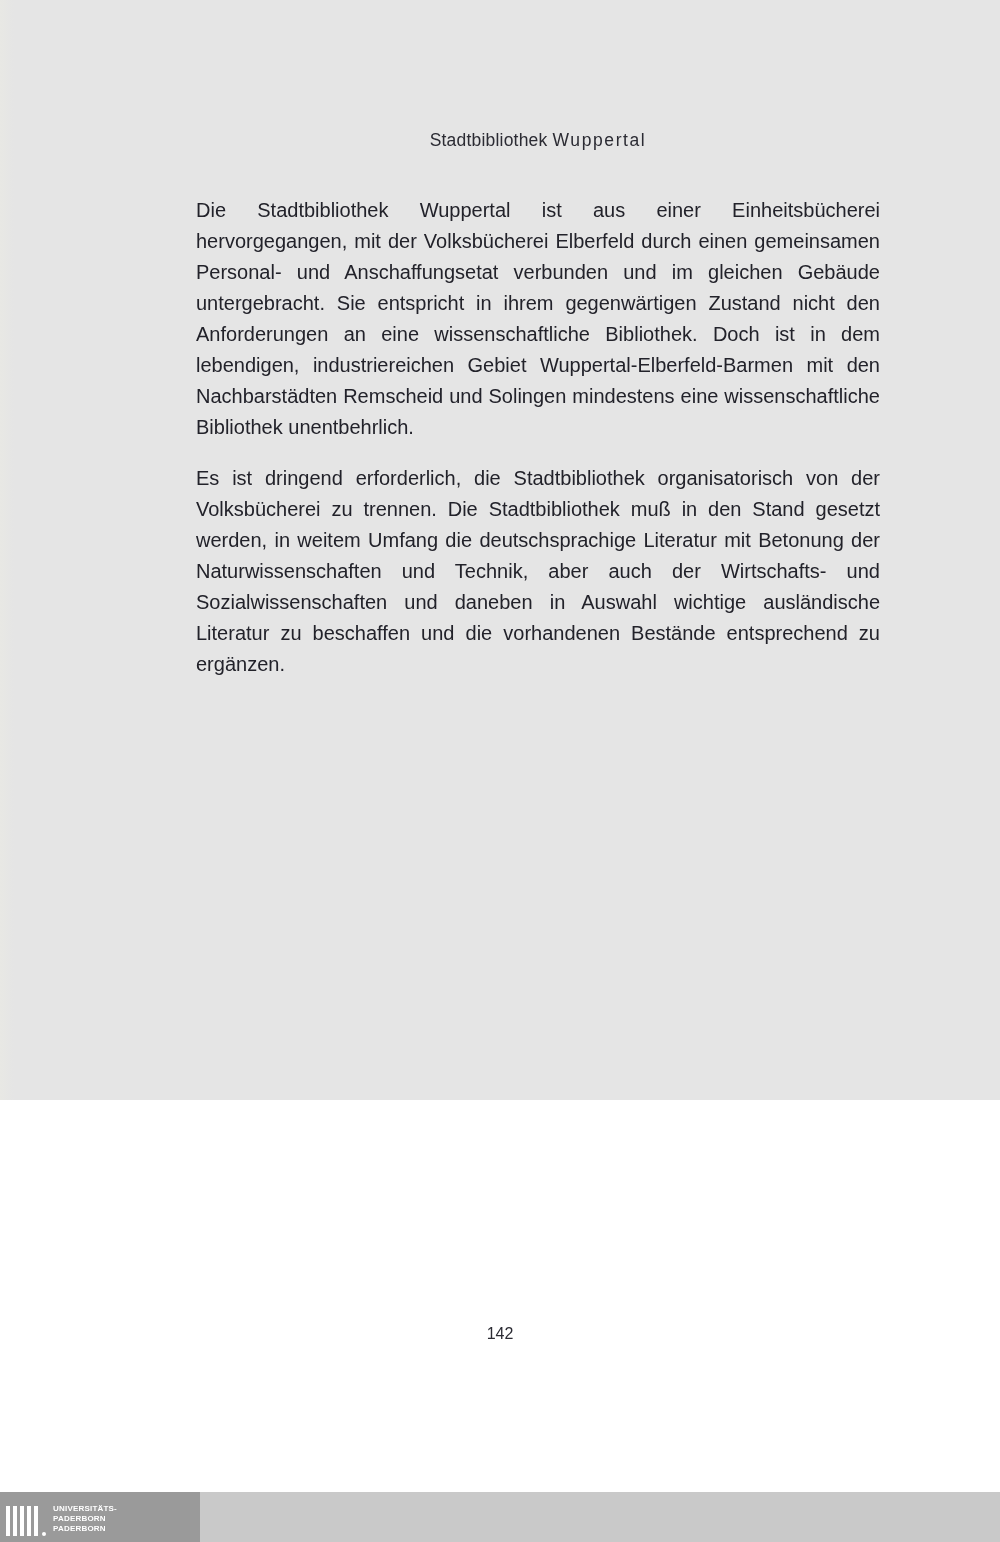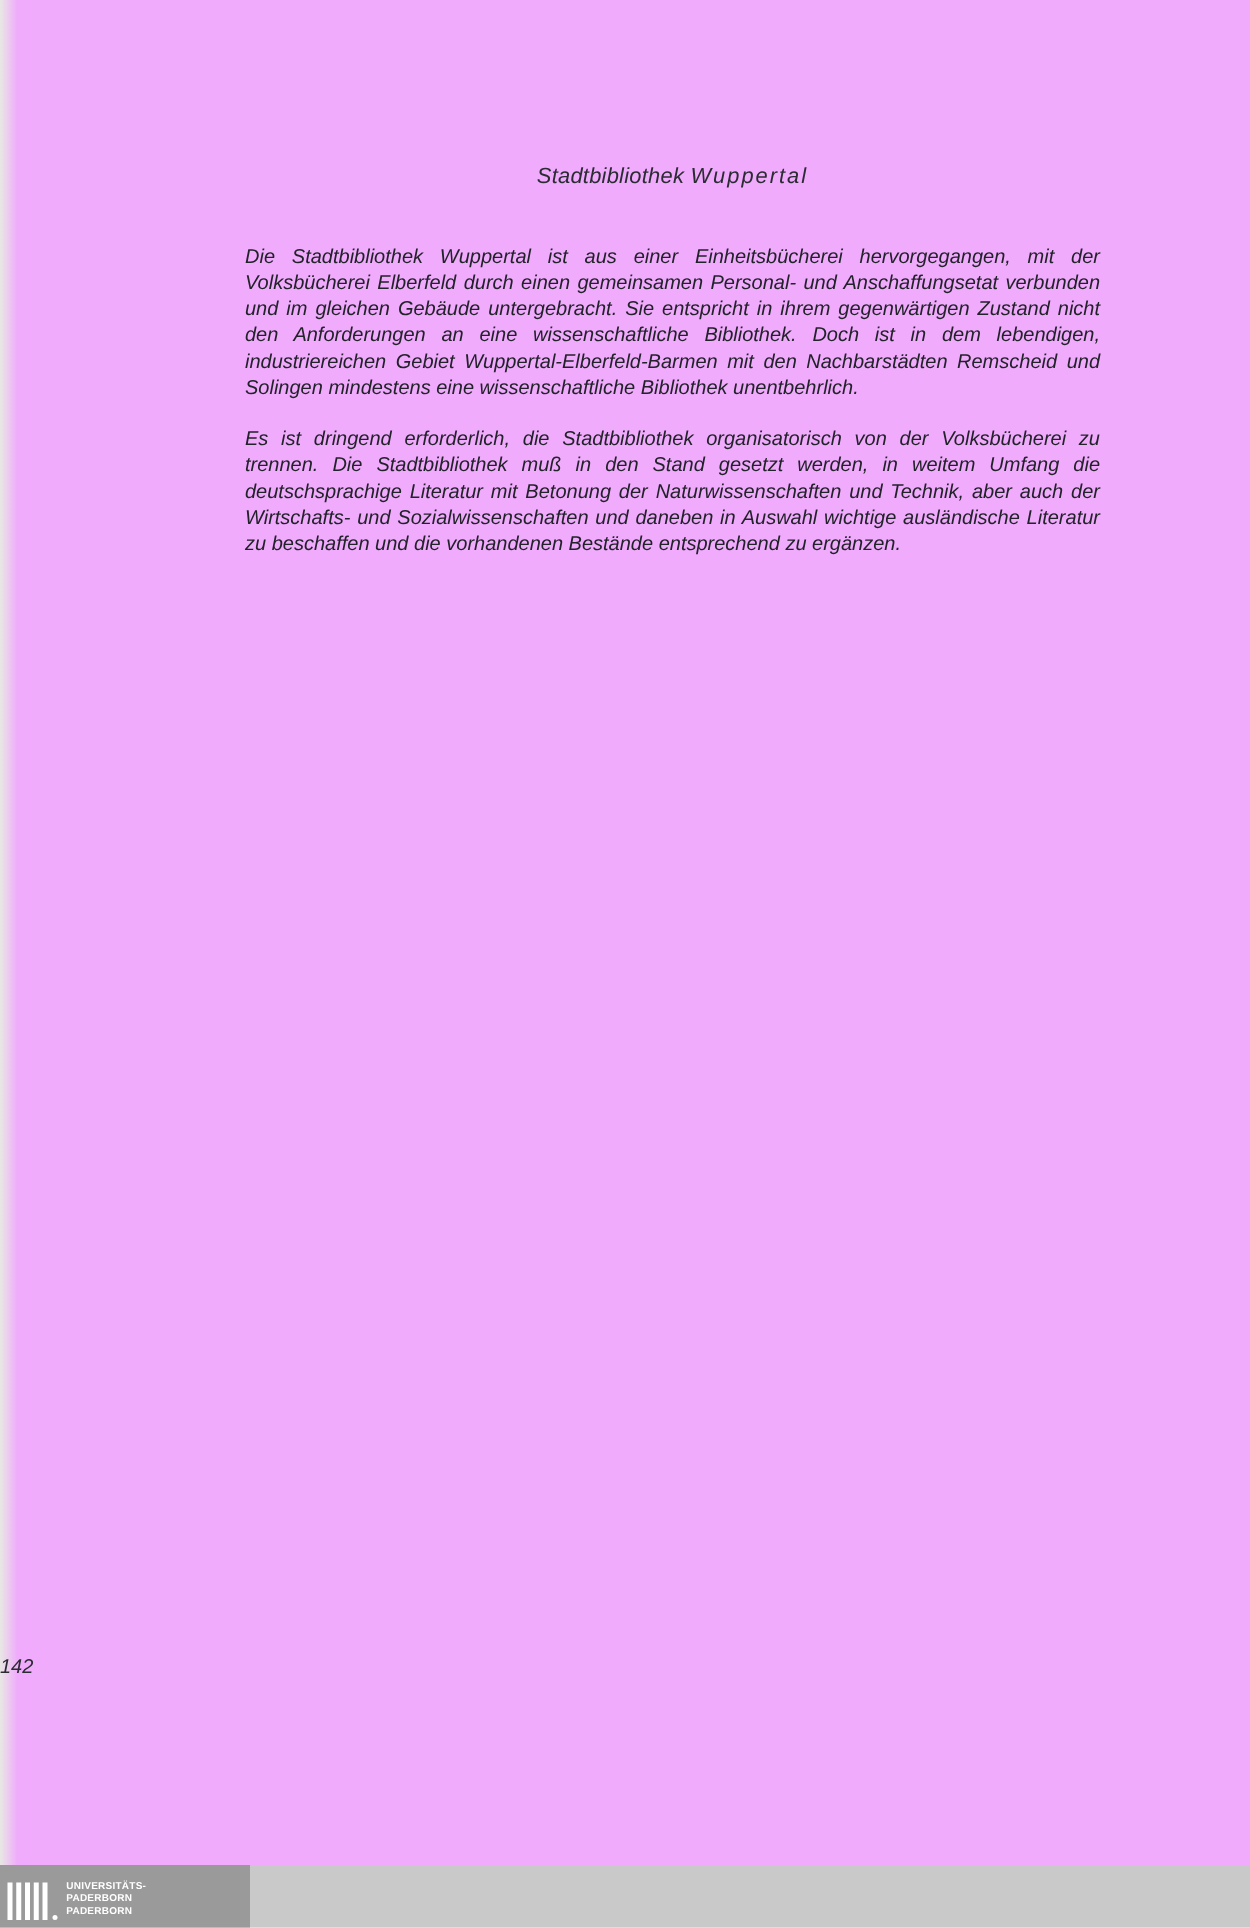--- a/index.html
+++ b/index.html
@@ -14,23 +14,22 @@
     position: relative;
     overflow: hidden;
   }
 
   
   .page {
     position: absolute;
     left: 0;
     top: 0;
     width: 1000px;
-    height: 1492px;
-    background: #f0abfc;
-    font-style: italic;
+    height: 1100px;
+    background: #e5e5e5;
   }
 
   
   .page::before {
     content: "";
     position: absolute;
     left: 0; top: 0;
     width: 14px; height: 100%;
     background: linear-gradient(to right, #e8e8e4, rgba(251,251,249,0));
     pointer-events: none;
@@ -57,36 +56,37 @@
     text-align: center;
     letter-spacing: 0.2px;
     margin: 0 0 44px 0;
     font-weight: normal;
   }
   .doc-title .spaced {
     letter-spacing: 1.6px;
   }
 
   .para {
-    font-size: 16px;
-    line-height: 21px;
+    font-size: 20px;
+    line-height: 31px;
     color: #22222a;
     text-align: justify;
     text-justify: inter-word;
     margin: 0 0 20px 0;
     -webkit-hyphens: none;
     hyphens: none;
   }
   .para:last-child { margin-bottom: 12px; }
 
   .page-number {
     position: absolute;
     left: 0;
     top: 1325px;
     width: 1000px;
+    text-align: center;
     font-size: 16px;
     color: #2b2b33;
   }
 
   
   .footer-band {
     position: absolute;
     left: 0;
     top: 1492px;
     width: 1000px;

